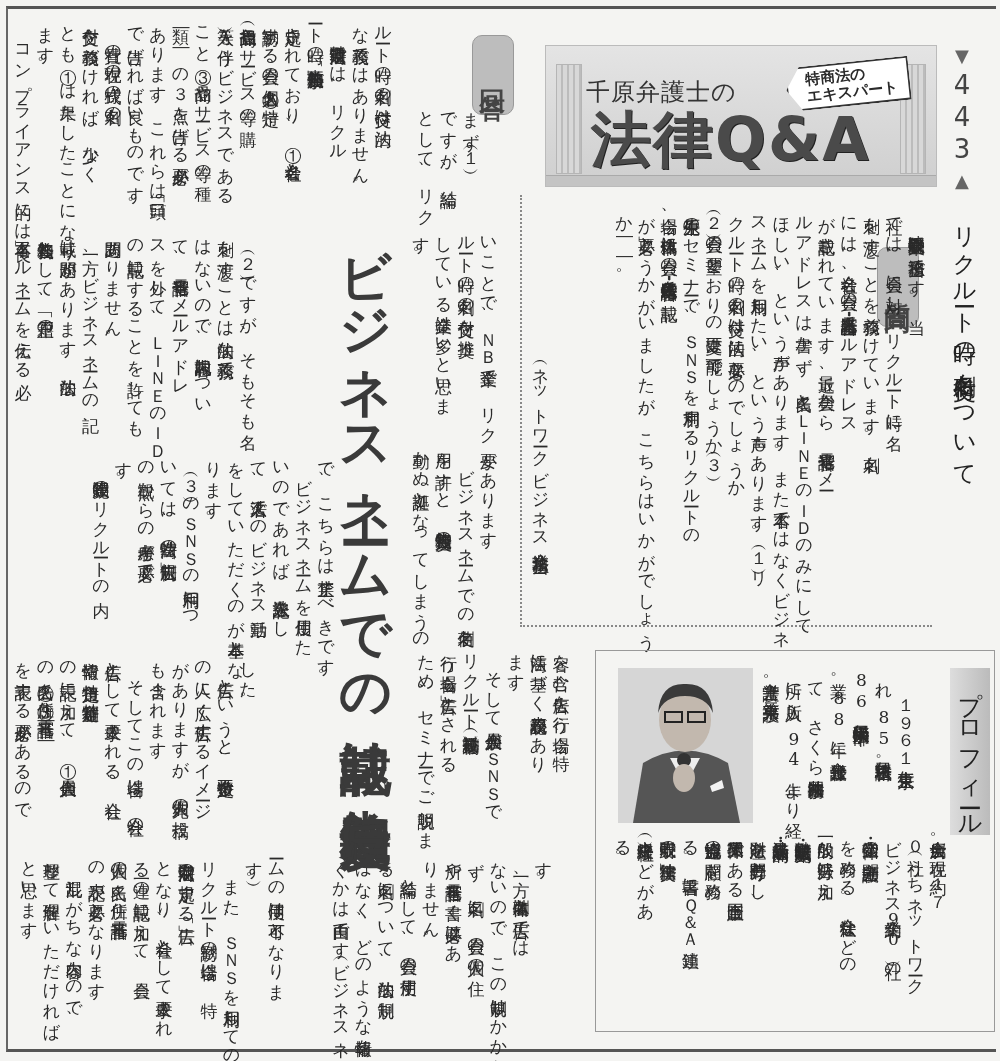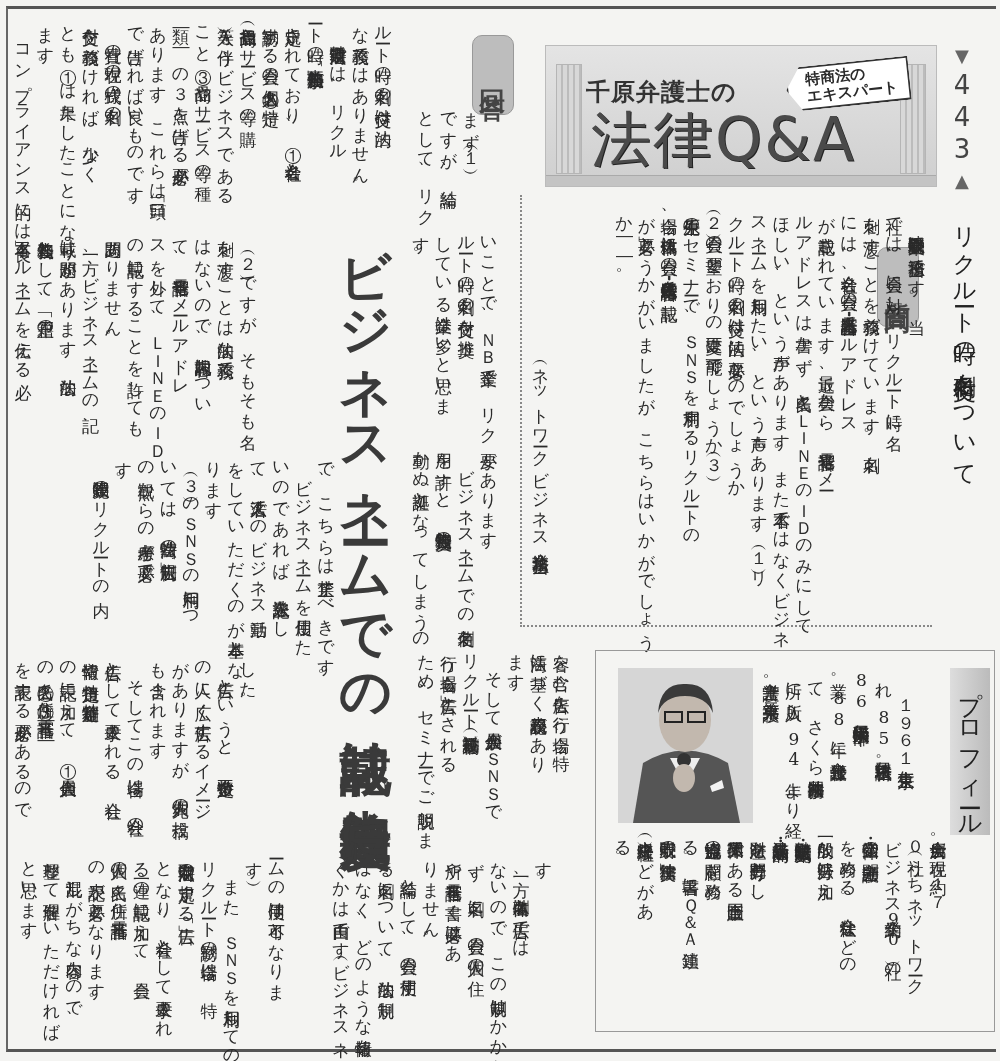--- a/index.html
+++ b/index.html
@@ -11,23 +11,23 @@
   .abs{position:absolute;}
   .body-text{font-size:17px;line-height:22.5px;letter-spacing:0.5px;white-space:pre;}
 
   
   .banner{position:absolute;left:545px;top:45px;width:390px;height:140px;
           background:linear-gradient(#e4e4e4,#cfcfcf);border:1px solid #bbb;}
   .banner .pillar{position:absolute;top:18px;width:24px;height:108px;
           background:repeating-linear-gradient(90deg,#d8d8d8 0 4px,#bcbcbc 4px 6px);border:1px solid #b5b5b5;}
   .banner .base{position:absolute;left:0;right:0;bottom:0;height:10px;background:#c4c4c4;border-top:1px solid #aaa;}
   .banner .author{position:absolute;left:40px;top:30px;font-family:"DejaVu Sans",sans-serif;
-          font-weight:bold;font-size:24px;color:#333;letter-spacing:1px;}
+          font-weight:normal;font-size:24px;color:#333;letter-spacing:1px;}
   .banner .main{position:absolute;left:45px;top:60px;font-family:"DejaVu Sans",sans-serif;
-          font-weight:normal;font-size:60px;line-height:66px;color:#4a4a4a;letter-spacing:2px;
+          font-weight:bold;font-size:60px;line-height:66px;color:#4a4a4a;letter-spacing:2px;
           text-shadow:1px 1px 0 #222;}
   .banner .tag{position:absolute;left:240px;top:16px;padding:3px 10px 3px 18px;background:#fff;
           border:2px solid #333;font-family:"DejaVu Sans",sans-serif;font-weight:bold;font-size:15px;
           line-height:17px;transform:rotate(-6deg);clip-path:polygon(12% 0,100% 0,100% 100%,12% 100%,0 50%);}
 
   
   .series{position:absolute;left:945px;top:45px;font-family:"DejaVu Sans",sans-serif;font-size:26px;
           color:#444;text-align:center;width:34px;}
   .series .tri{font-size:18px;color:#666;}
 

